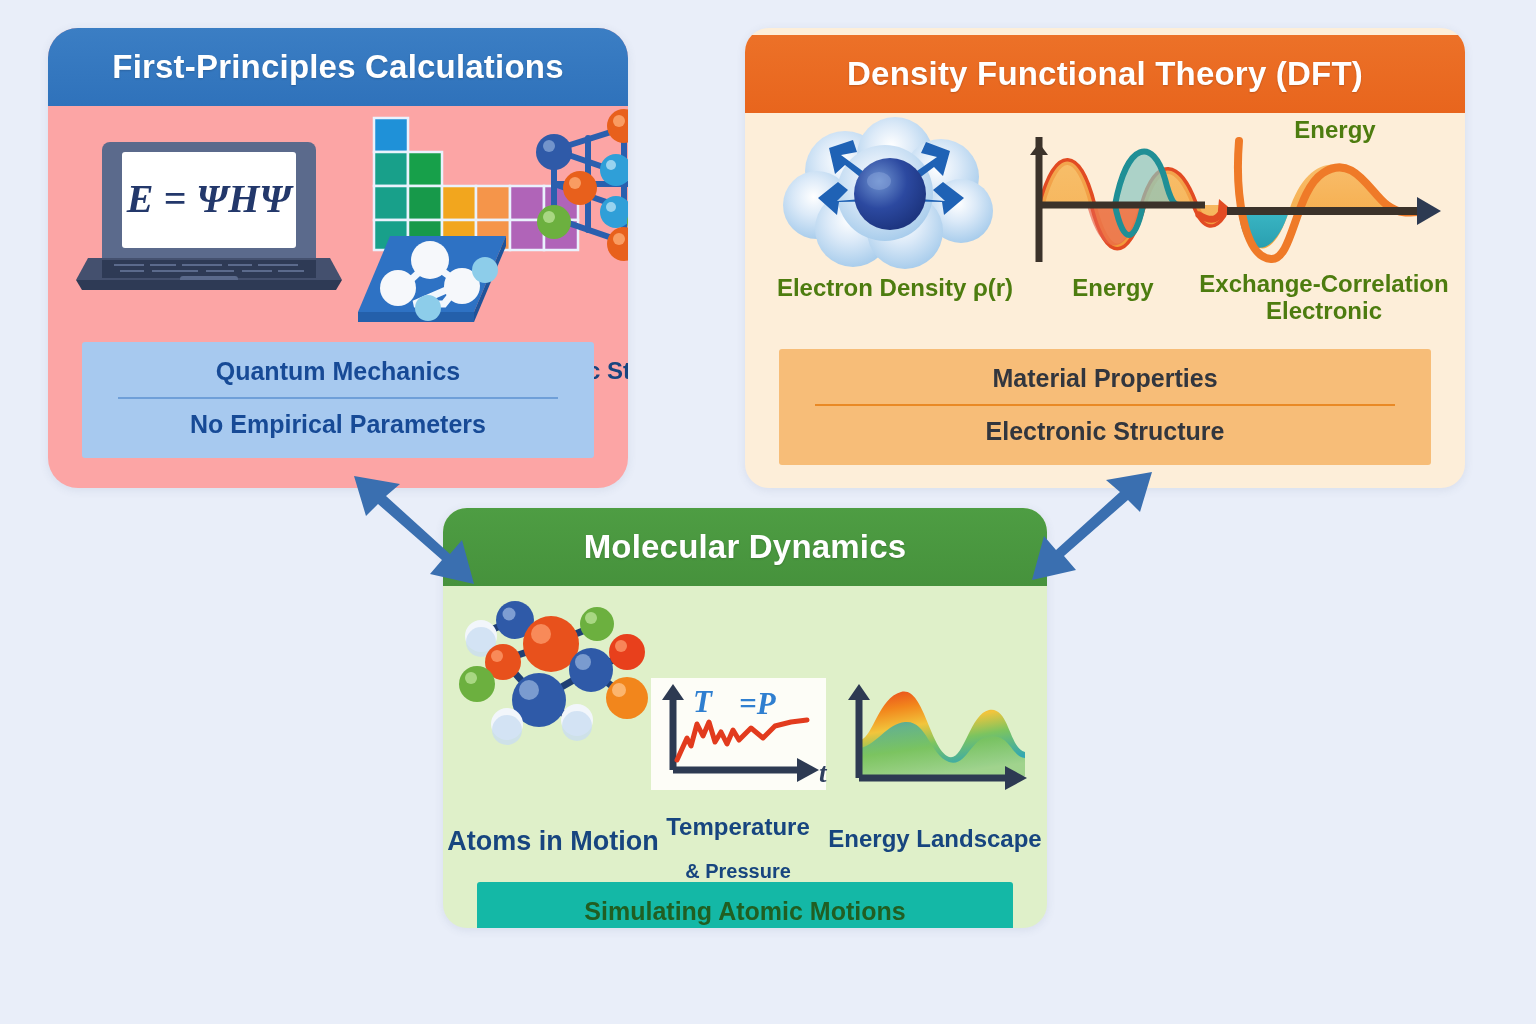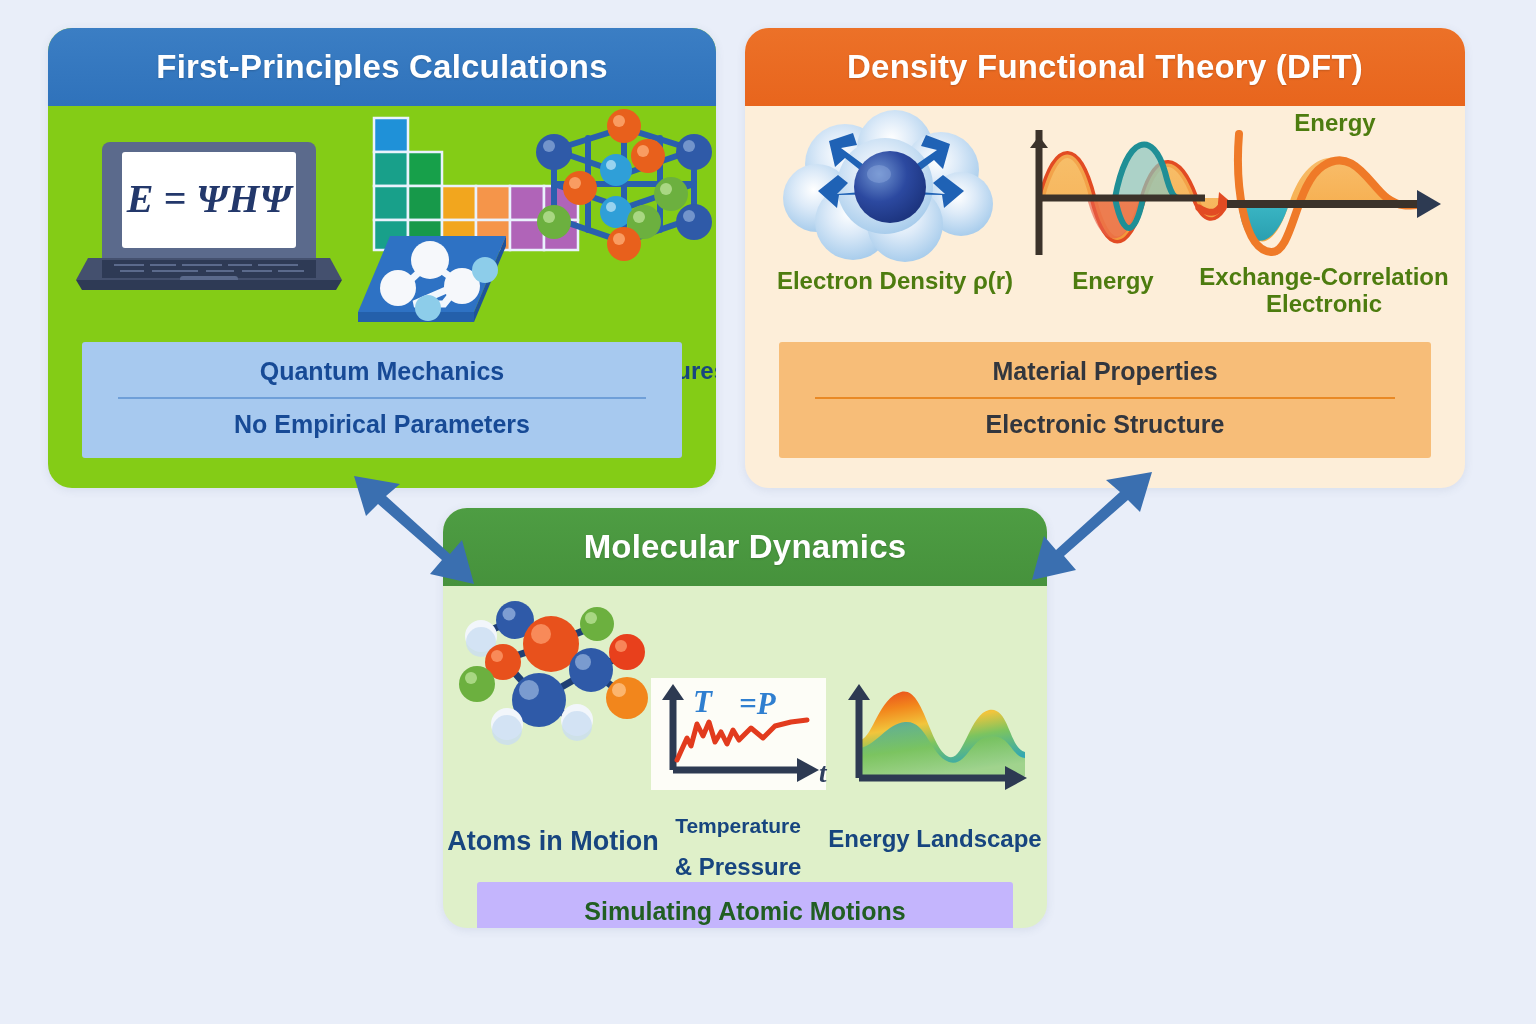--- a/index.html
+++ b/index.html
@@ -13,39 +13,39 @@
 
   
   .panel{position:absolute;border-radius:24px;overflow:hidden;box-shadow:0 2px 10px rgba(60,80,120,.10);}
   .panel-head{
     height:78px;display:flex;align-items:center;justify-content:center;
     color:#fff;font-weight:bold;letter-spacing:.2px;
     font-size:33px;text-shadow:0 1px 2px rgba(0,0,0,.18);
   }
   .panel-body{position:relative;width:100%;}
 
-  #panel-fp{left:48px;top:28px;width:668px;height:460px;background:#84cc16;}
+  #panel-fp{left:48px;top:28px;width:580px;height:460px;background:#fca5a5;border-radius:30px;}
   #panel-fp .panel-head{background:linear-gradient(180deg,#3b7ec4,#2f72bb);}
   #panel-dft{left:745px;top:28px;width:720px;height:460px;background:#fdeed9;}
-  #panel-dft .panel-head{background:linear-gradient(180deg,#ec7128,#e8651d);}
+  #panel-dft .panel-head{background:linear-gradient(180deg,#ec7128,#e8651d);margin-top:7px;}
   #panel-md{left:443px;top:508px;width:604px;height:420px;background:#dff0c9;}
   #panel-md .panel-head{background:linear-gradient(180deg,#4e9d43,#46923c);}
 
   
   .footer{position:absolute;left:0;right:0;}
   .fbar{margin:0 34px;border-radius:3px;padding:10px 0 14px;}
   .fbar .line1,.fbar .line2{text-align:center;font-weight:bold;}
   .fbar .sep{height:2px;margin:6px 36px;}
   #panel-fp .fbar{background:#a7c9ef;}
   #panel-fp .fbar .line1,#panel-fp .fbar .line2{color:#174a96;font-size:25px;padding:5px 0;}
   #panel-fp .fbar .sep{background:#6f9fd8;}
   #panel-dft .fbar{background:#f7bd78;}
   #panel-dft .fbar .line1,#panel-dft .fbar .line2{color:#32363e;font-size:25px;padding:5px 0;}
   #panel-dft .fbar .sep{background:#e98925;}
-  #panel-md .fbar{background:#c4b5fd;}
+  #panel-md .fbar{background:#14b8a6;}
   #panel-md .fbar .line1,#panel-md .fbar .line2{color:#215e22;font-size:25px;padding:5px 0;}
 
   
   .cap{position:absolute;text-align:center;font-weight:bold;line-height:1.12;}
   .cap-blue{color:#17457f;}
   .cap-dark{color:#4d7c0f;}
 
   .item{position:absolute;}
   svg{display:block;overflow:visible;}
 
@@ -316,22 +316,22 @@
           <path d="M22 6 l-11 16 l22 0 z" fill="#2d3a52"></path>
           <path d="M22 92 L150 92" stroke="#2d3a52" stroke-width="7"></path>
           <path d="M146 80 l22 12 l-22 12 z" fill="#2d3a52"></path>
           <path d="M26 82 L36 60 L40 68 L46 46 L52 58 L58 44 L64 64 L70 54 L76 66 L82 52 L88 62
                    L94 56 L100 50 L112 60 L124 48 L140 44 L156 42" fill="none" stroke="#e23b1e" stroke-width="5" stroke-linejoin="round" stroke-linecap="round"></path>
           <text x="42" y="34" font-family="'Liberation Serif',serif" font-style="italic" font-size="31" font-weight="bold" fill="#2f7fd0">T</text>
           <text x="88" y="36" font-family="'Liberation Serif',serif" font-style="italic" font-size="31" font-weight="bold" fill="#2f7fd0">=P</text>
           <text x="168" y="104" font-family="'Liberation Serif',serif" font-style="italic" font-size="27" font-weight="bold" fill="#2f3f5e">t</text>
         </svg>
       </div>
-      <div class="cap cap-blue" style="left:200px;top:228px;width:190px;font-size:21px;">Temperature</div>
-      <div class="cap cap-blue" style="left:200px;top:268px;width:190px;font-size:24px;">&amp; Pressure</div>
+      <div class="cap cap-blue" style="left:200px;top:228px;width:190px;font-size:24px;">Temperature</div>
+      <div class="cap cap-blue" style="left:200px;top:274px;width:190px;font-size:20px;">&amp; Pressure</div>
 
       <div class="item" style="left:400px;top:92px;">
         <svg width="190" height="120" viewBox="0 0 190 120">
           <defs>
             <linearGradient id="land" x1="0" y1="0" x2="0.35" y2="1">
               <stop offset="0%" stop-color="#e8431e"></stop>
               <stop offset="24%" stop-color="#f2861c"></stop>
               <stop offset="46%" stop-color="#f2c53c"></stop>
               <stop offset="68%" stop-color="#7cc45f"></stop>
               <stop offset="100%" stop-color="#2fa6b6"></stop>

